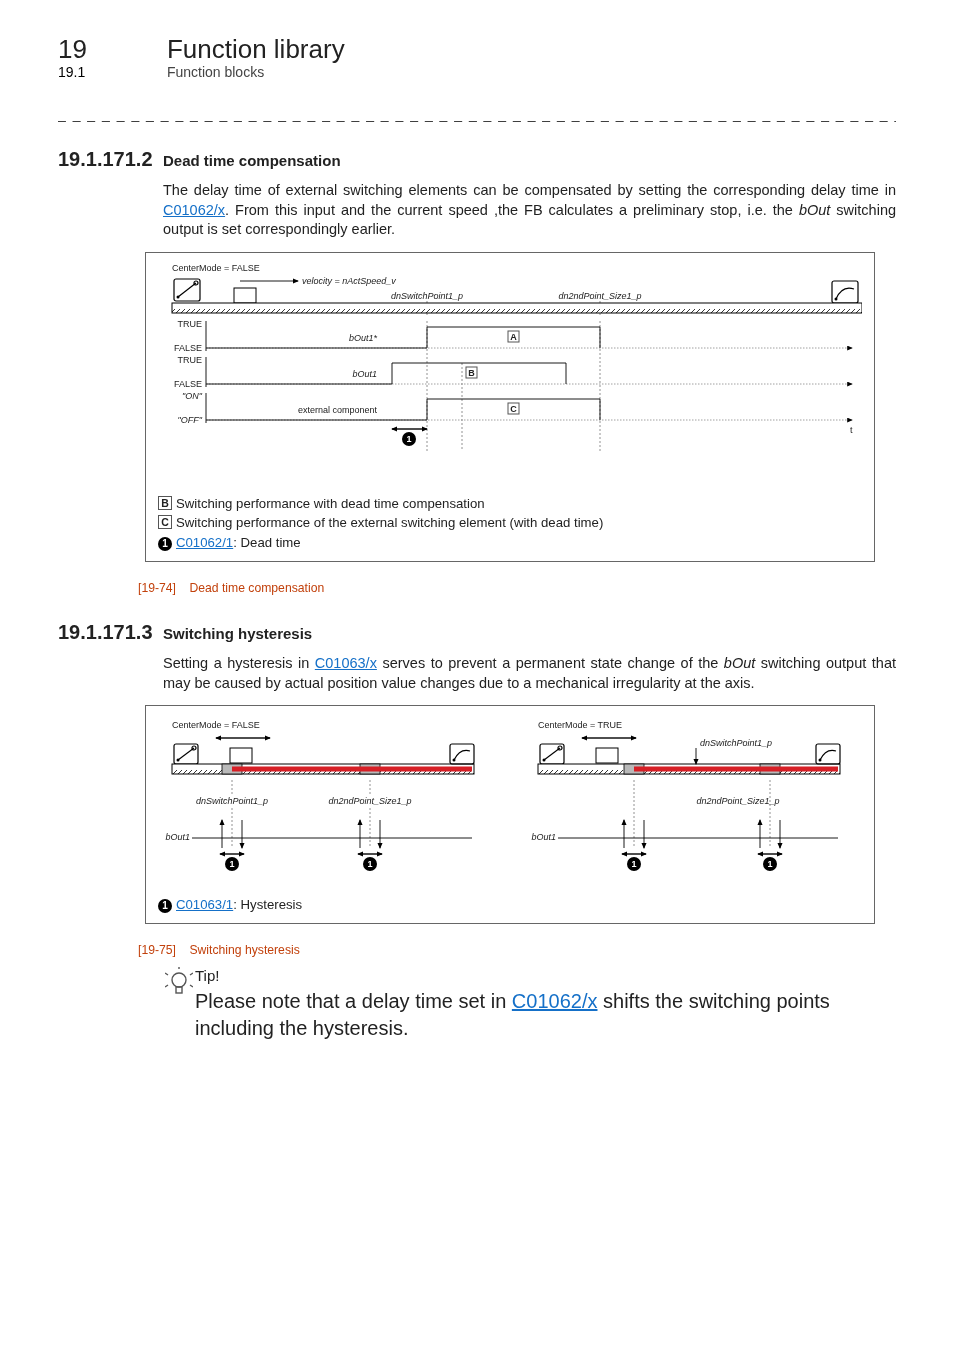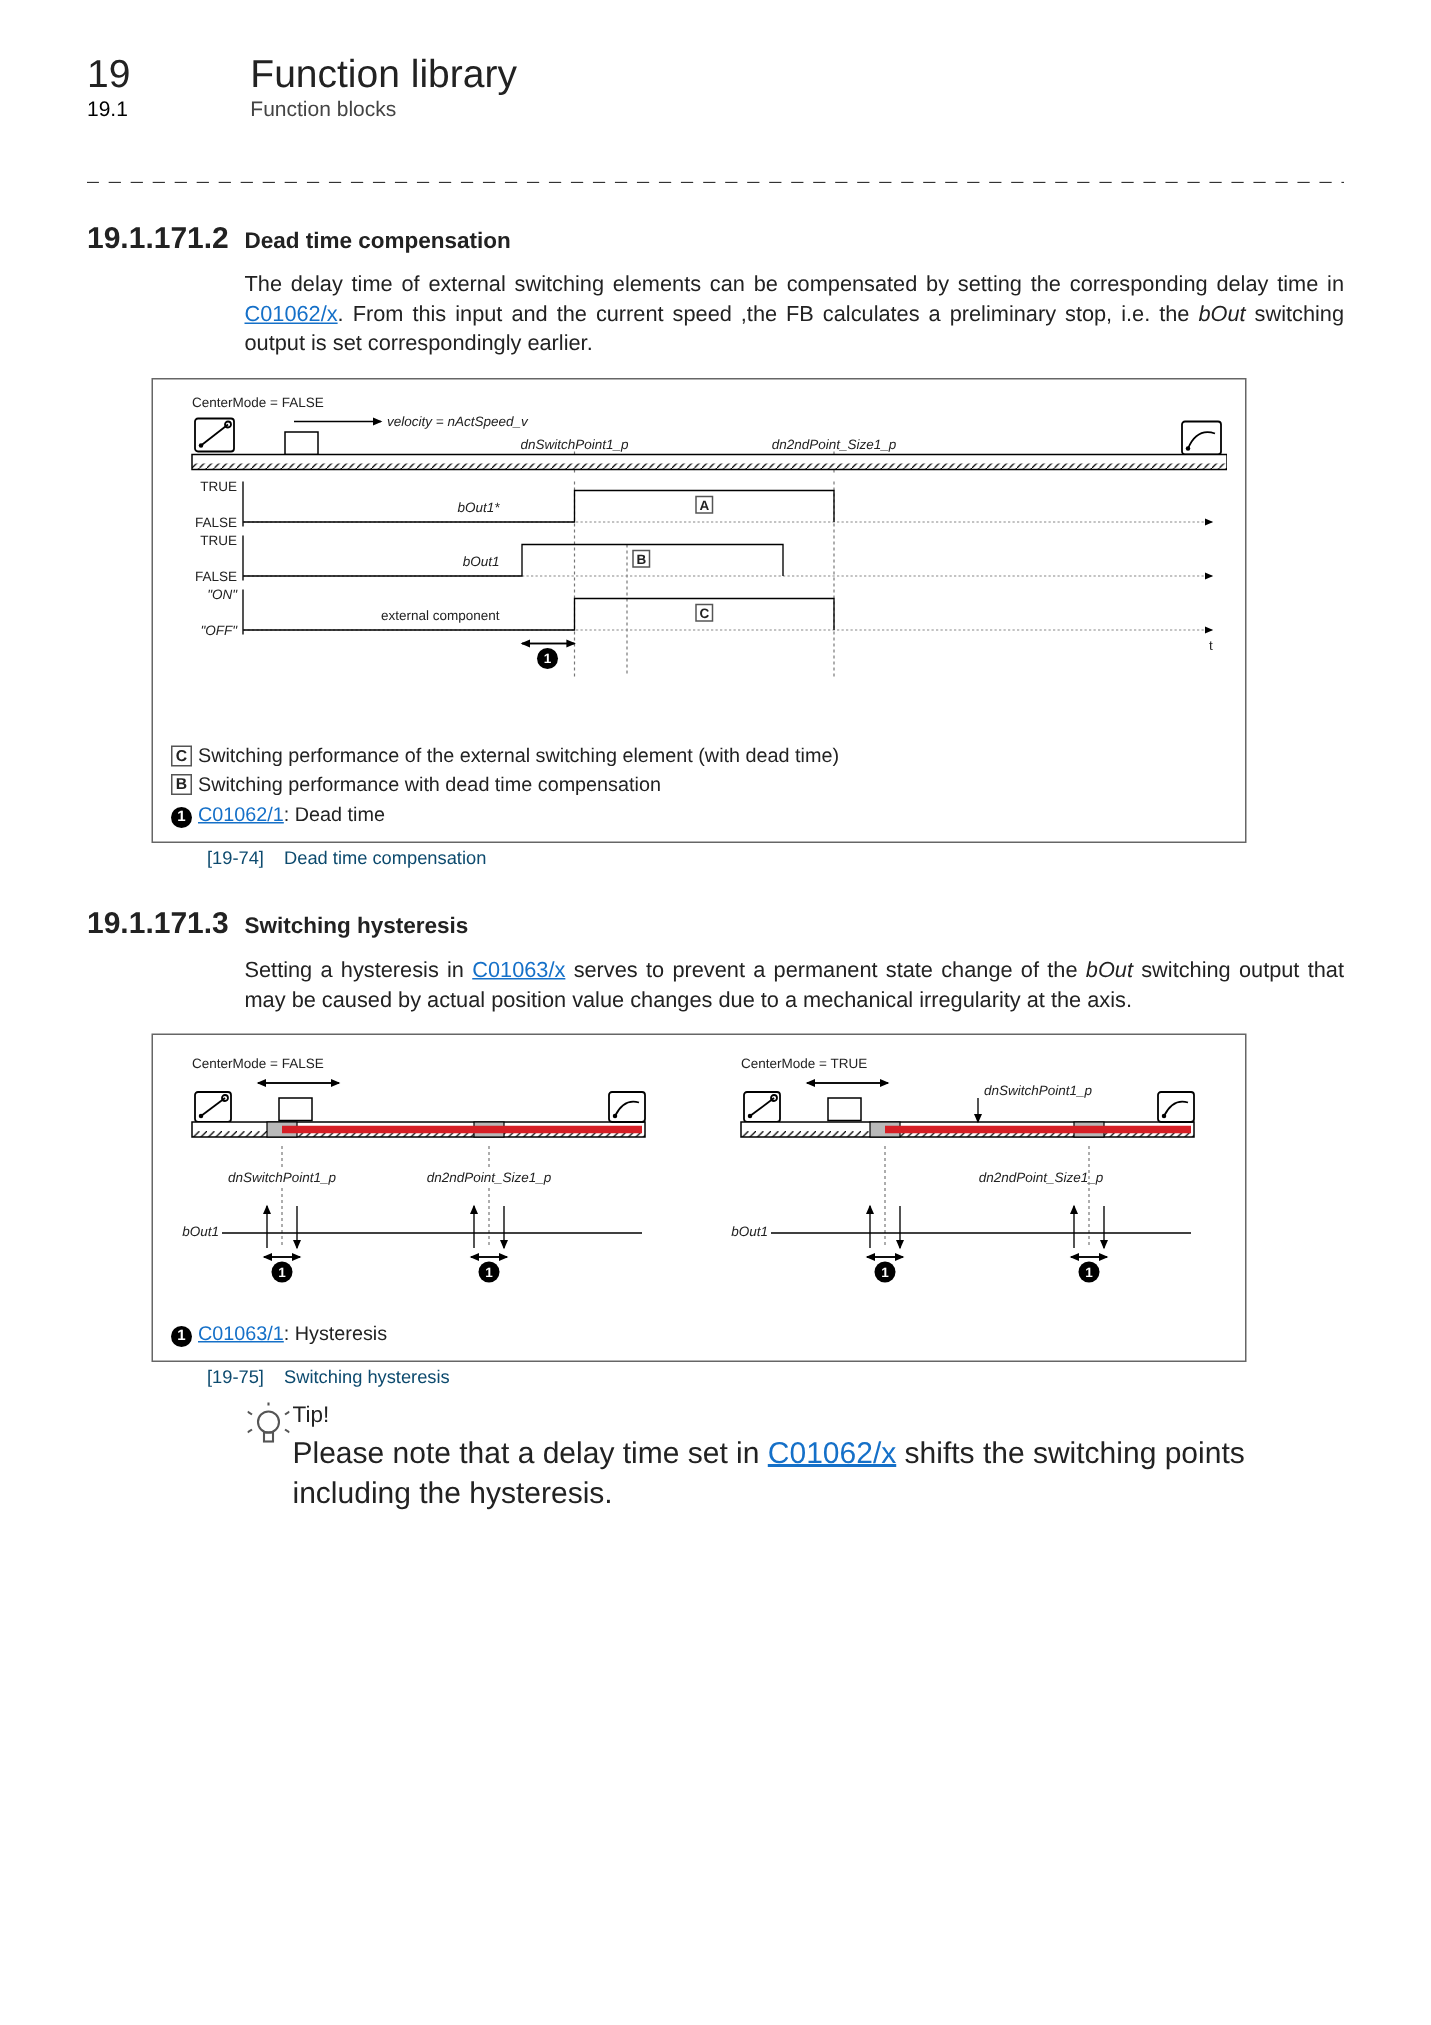--- a/index.html
+++ b/index.html
@@ -56,32 +56,32 @@
   .h3title { font-weight: 700; font-size: 15px; }
   .bodytext {
     margin-left: 105px;
     font-size: 14.5px;
     line-height: 1.35;
     text-align: justify;
   }
   .link { color: #1570c8; text-decoration: underline; cursor: pointer; }
   .italic { font-style: italic; }
   .figbox {
-    margin-left: 43px;
+    margin-left: 87px;
     border: 1px solid #666;
     padding: 10px 12px 8px 12px;
     margin-top: 12px;
     position: relative;
     box-sizing: border-box;
   }
   .figcap {
     margin-left: 80px;
     font-size: 12.2px;
-    color: #0c4a6e;
-    margin-top: 3px;
+    color: #c2410c;
+    margin-top: 19px;
   }
   .figcap .capnum { display: inline-block; width: 48px; }
   .legend-list { margin-top: 8px; font-size: 13.2px; line-height: 1.5; }
   .kb {
     display: inline-block;
     border: 1px solid #555;
     font-size: 10.5px;
     width: 12px;
     height: 12px;
     line-height: 12px;
@@ -247,22 +247,22 @@
 
       <g transform="translate(14,166)">
         <line x1="220" y1="0" x2="255" y2="0" class="arrowline" marker-end="url(#ah)"></line>
         <line x1="255" y1="0" x2="220" y2="0" class="arrowline" marker-end="url(#ah)"></line>
         <circle cx="237" cy="10" r="7" fill="#000"></circle>
         <text x="237" y="13.2" text-anchor="middle" fill="#fff" font-size="9" font-weight="700">1</text>
       </g>
 
     </svg>
     <div class="legend-list">
+      <div><span class="kb">B</span><span>Switching performance with dead time compensation</span></div>
       <div><span class="kb">C</span><span>Switching performance of the external switching element (with dead time)</span></div>
-      <div><span class="kb">B</span><span>Switching performance with dead time compensation</span></div>
       <div><span class="kc">1</span><a class="link">C01062/1</a><span>: Dead time</span></div>
     </div>
   </div>
   <div class="figcap">
     <span class="capnum">[19-74]</span>
     <span>Dead time compensation</span>
   </div>
 
   <div class="h3row">
     <div class="h3num">19.1.171.3</div>

